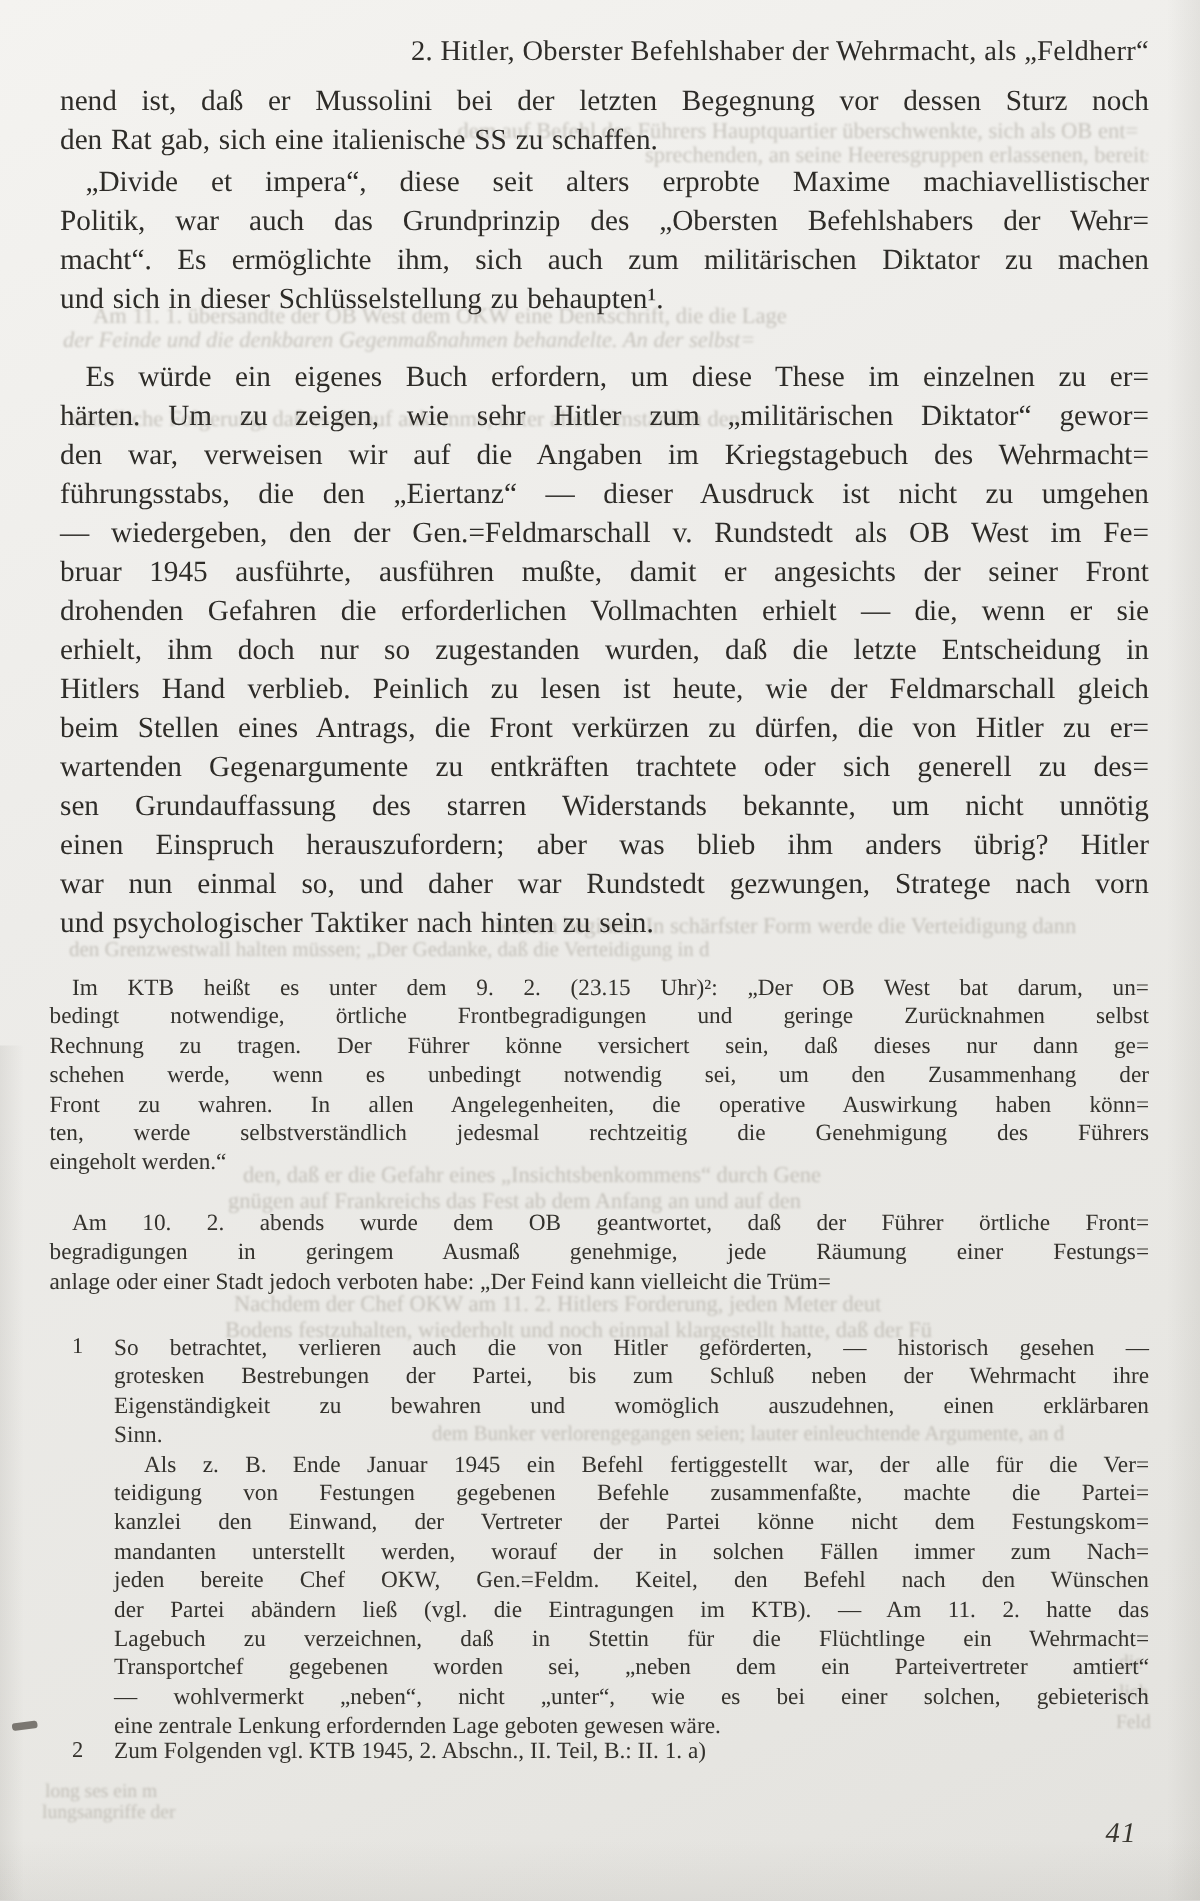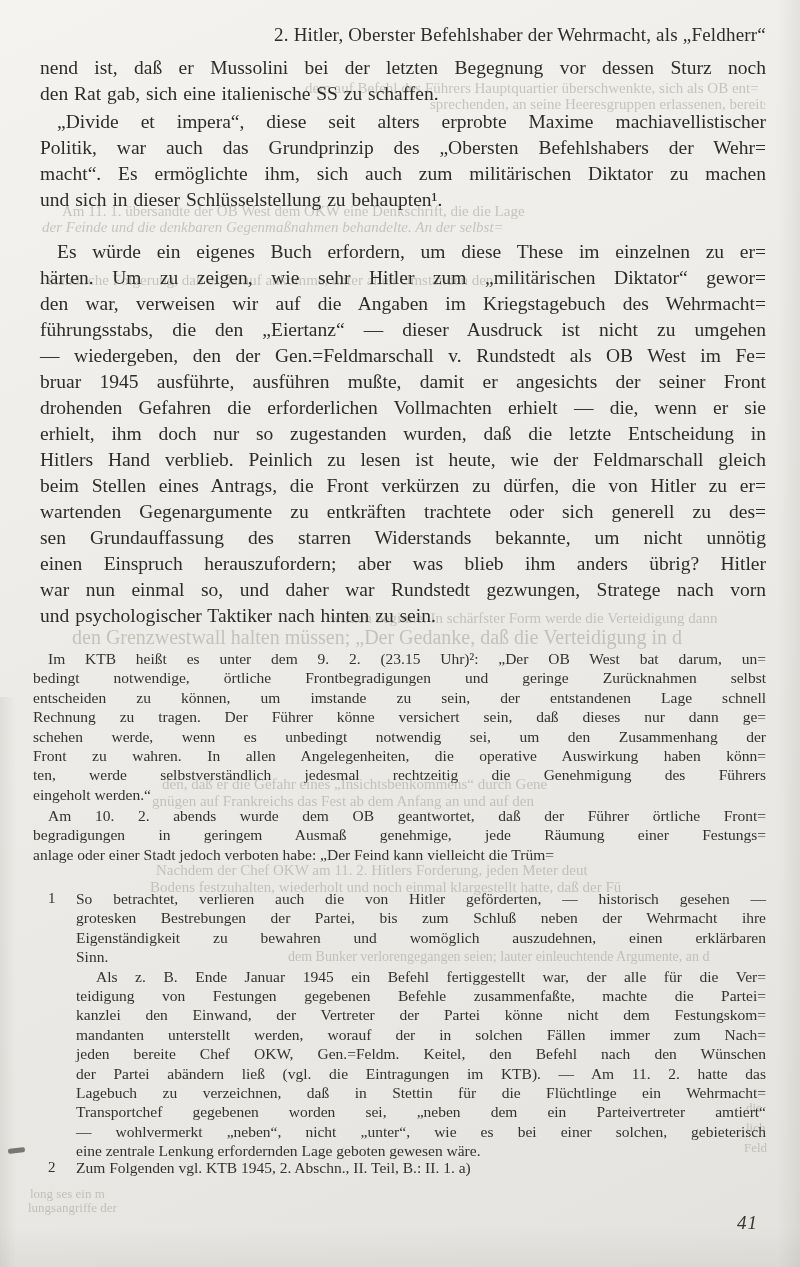--- a/index.html
+++ b/index.html
@@ -47,21 +47,21 @@
 
 <div class="page">
 
   <div class="ghost-layer">
       <div class="ghost-line" style="top: 80px; left: 305px; width: 455px; font-size: 15px;">dem auf Befehl des Führers Hauptquartier überschwenkte, sich als OB ent=</div>
       <div class="ghost-line" style="top: 96px; left: 430px; width: 335px; font-size: 15px;">sprechenden, an seine Heeresgruppen erlassenen, bereits rückwärts</div>
       <div class="ghost-line" style="top: 203px; left: 62px; width: 640px; font-size: 15px;">Am 11. 1. übersandte der OB West dem OKW eine Denkschrift, die die Lage</div>
       <div class="ghost-line" style="top: 219px; left: 42px; width: 716px; font-size: 15px; font-style: italic;">der Feinde und die denkbaren Gegenmaßnahmen behandelte. An der selbst=</div>
       <div class="ghost-line" style="top: 234px; left: 48px; width: 700px; font-size: 15px; margin-top: 38px;">ständliche Folgerung, daß es darauf ankomme, unter allen Umständen den</div>
       <div class="ghost-line" style="top: 610px; left: 330px; width: 430px; font-size: 15px;">wirken beginne. In schärfster Form werde die Verteidigung dann</div>
-      <div class="ghost-line" style="top: 626px; left: 72px; width: 700px; font-size: 20px;">den Grenzwestwall halten müssen; „Der Gedanke, daß die Verteidigung in d</div>
+      <div class="ghost-line" style="top: 626px; left: 46px; width: 700px; font-size: 14px;">den Grenzwestwall halten müssen; „Der Gedanke, daß die Verteidigung in d</div>
       <div class="ghost-line" style="top: 776px; left: 162px; width: 596px; font-size: 15px;">den, daß er die Gefahr eines „Insichtsbenkommens“ durch Gene</div>
       <div class="ghost-line" style="top: 793px; left: 152px; width: 608px; font-size: 15px;">gnügen auf Frankreichs das Fest ab dem Anfang an und auf den</div>
       <div class="ghost-line" style="top: 862px; left: 156px; width: 610px; font-size: 15px;">Nachdem der Chef OKW am 11. 2. Hitlers Forderung, jeden Meter deut</div>
       <div class="ghost-line" style="top: 879px; left: 150px; width: 622px; font-size: 15px;">Bodens festzuhalten, wiederholt und noch einmal klargestellt hatte, daß der Fü</div>
       <div class="ghost-line" style="top: 949px; left: 288px; width: 482px; font-size: 14px;">dem Bunker verlorengegangen seien; lauter einleuchtende Argumente, an d</div>
       <div class="ghost-line" style="top: 1100px; left: 746px; width: 48px; font-size: 13px;">die</div>
       <div class="ghost-line" style="top: 1120px; left: 746px; width: 48px; font-size: 13px;">lich</div>
       <div class="ghost-line" style="top: 1140px; left: 744px; width: 52px; font-size: 13px;">Feld</div>
       <div class="ghost-line" style="top: 1186px; left: 30px; width: 110px; font-size: 13px;">long ses ein m</div>
       <div class="ghost-line" style="top: 1200px; left: 28px; width: 140px; font-size: 13px;">lungsangriffe der</div>
@@ -97,21 +97,20 @@
         <div class="line">wartenden Gegenargumente zu entkräften trachtete oder sich generell zu des=</div>
         <div class="line">sen Grundauffassung des starren Widerstands bekannte, um nicht unnötig</div>
         <div class="line">einen Einspruch herauszufordern; aber was blieb ihm anders übrig? Hitler</div>
         <div class="line">war nun einmal so, und daher war Rundstedt gezwungen, Stratege nach vorn</div>
         <div class="line line-last">und psychologischer Taktiker nach hinten zu sein.</div>
       </div>
 
     <div class="block small-block indent-small" style="top:649px; left:33px; width:733px;">
         <div class="line">Im KTB heißt es unter dem 9. 2. (23.15 Uhr)²: „Der OB West bat darum, un=</div>
         <div class="line">bedingt notwendige, örtliche Frontbegradigungen und geringe Zurücknahmen selbst</div>
-        <div class="line">entscheiden zu können, um imstande zu sein, der entstandenen Lage schnell</div>
         <div class="line">Rechnung zu tragen. Der Führer könne versichert sein, daß dieses nur dann ge=</div>
         <div class="line">schehen werde, wenn es unbedingt notwendig sei, um den Zusammenhang der</div>
         <div class="line">Front zu wahren. In allen Angelegenheiten, die operative Auswirkung haben könn=</div>
         <div class="line">ten, werde selbstverständlich jedesmal rechtzeitig die Genehmigung des Führers</div>
         <div class="line line-last">eingeholt werden.“</div>
       </div>
 
     <div class="block small-block indent-small" style="top:806px; left:33px; width:733px;">
         <div class="line">Am 10. 2. abends wurde dem OB geantwortet, daß der Führer örtliche Front=</div>
         <div class="line">begradigungen in geringem Ausmaß genehmige, jede Räumung einer Festungs=</div>

